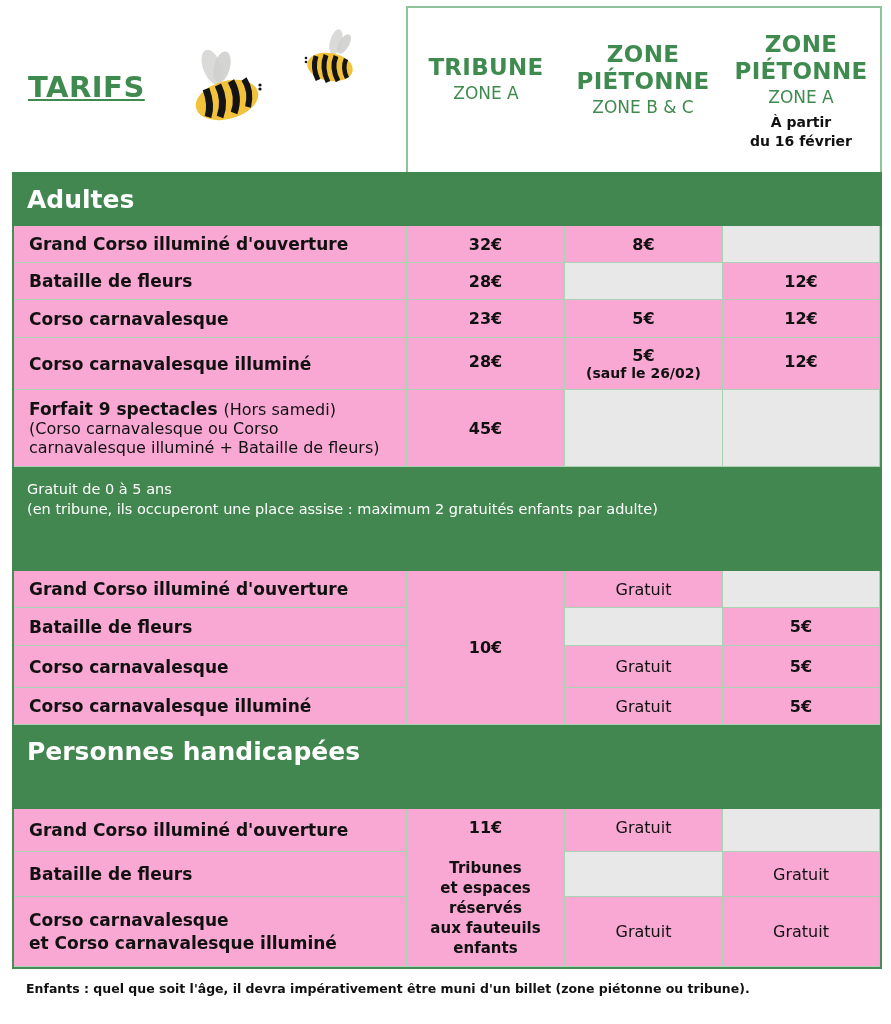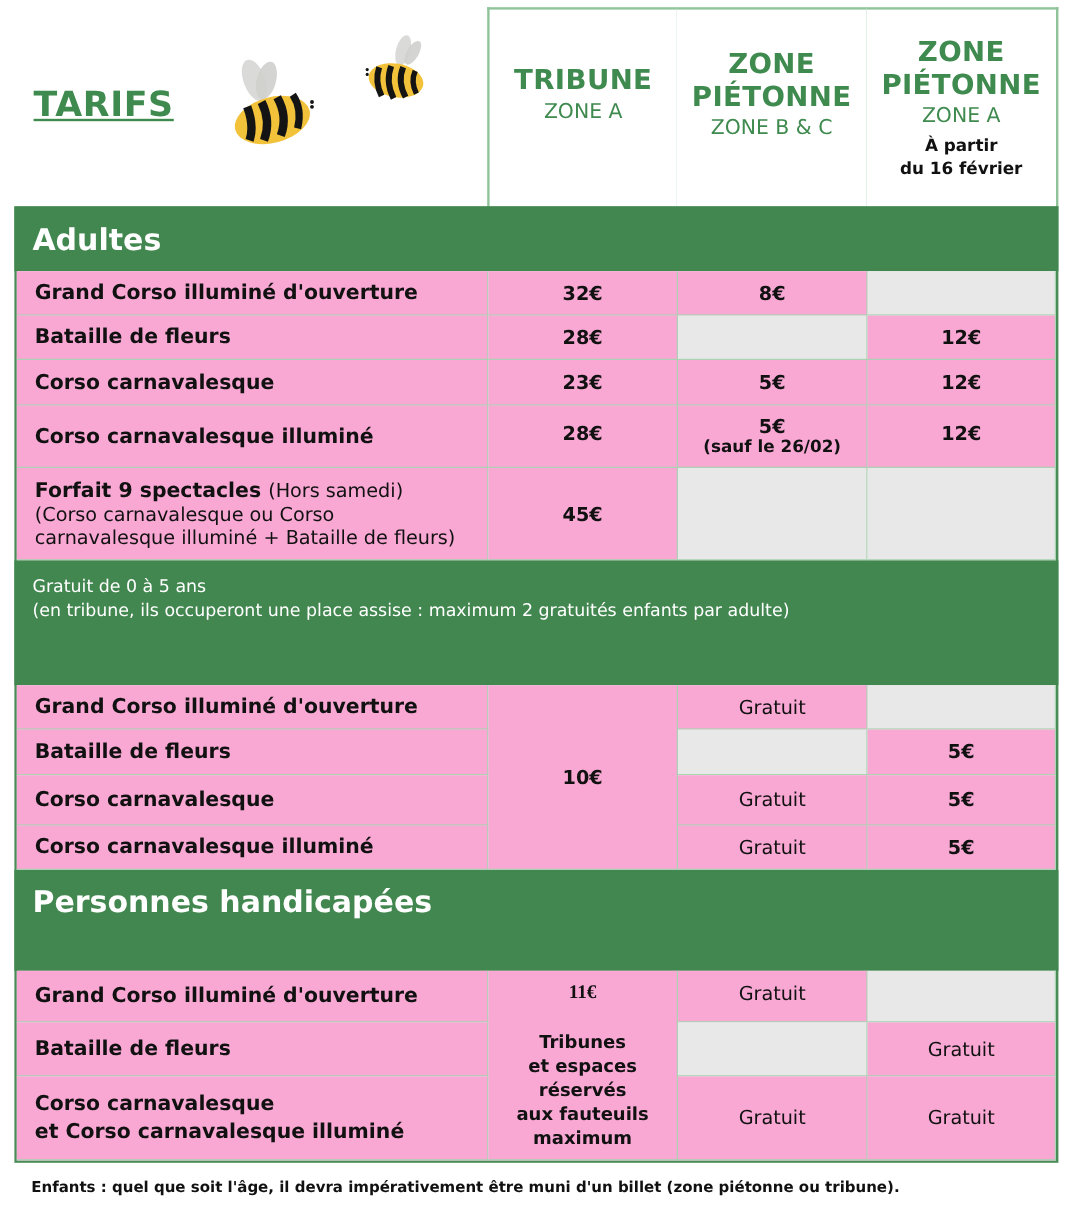--- a/index.html
+++ b/index.html
@@ -170,26 +170,26 @@
 </div>
 
 <div class="cell label" style="left:14px; top:809px; width:393px; height:43px;">Grand Corso illuminé d'ouverture</div>
 <div class="cell label" style="left:14px; top:852px; width:393px; height:45px;">Bataille de fleurs</div>
 <div class="cell label" style="left:14px; top:897px; width:393px; height:70px; flex-direction:column; align-items:flex-start; justify-content:center; line-height:23px;">
   <div>Corso carnavalesque</div>
   <div>et Corso carnavalesque illuminé</div>
 </div>
 
 <div class="cell" style="left:407px; top:809px; width:158px; height:158px; flex-direction:column; line-height:20px;">
-  <div style="margin-bottom:20px;font-family:Liberation Serif, serif;">11€</div>
+  <div style="margin-bottom:20px;">11€</div>
   <div class="sub" style="font-size:15px; line-height:20px;">Tribunes</div>
   <div class="sub" style="font-size:15px; line-height:20px;">et espaces</div>
   <div class="sub" style="font-size:15px; line-height:20px;">réservés</div>
   <div class="sub" style="font-size:15px; line-height:20px;">aux fauteuils</div>
-  <div class="sub" style="font-size:15px; line-height:20px;">maximum</div>
+  <div class="sub" style="font-size:15px; line-height:20px;">enfants</div>
 </div>
 
 <div class="cell small" style="left:565px; top:809px; width:158px; height:43px; padding-bottom:6px;">Gratuit</div>
 <div class="cell grey" style="left:723px; top:809px; width:157px; height:43px;"></div>
 <div class="cell grey" style="left:565px; top:852px; width:158px; height:45px;"></div>
 <div class="cell small" style="left:723px; top:852px; width:157px; height:45px;">Gratuit</div>
 <div class="cell small" style="left:565px; top:897px; width:158px; height:70px;">Gratuit</div>
 <div class="cell small" style="left:723px; top:897px; width:157px; height:70px;">Gratuit</div>
 
 <div class="footer">

